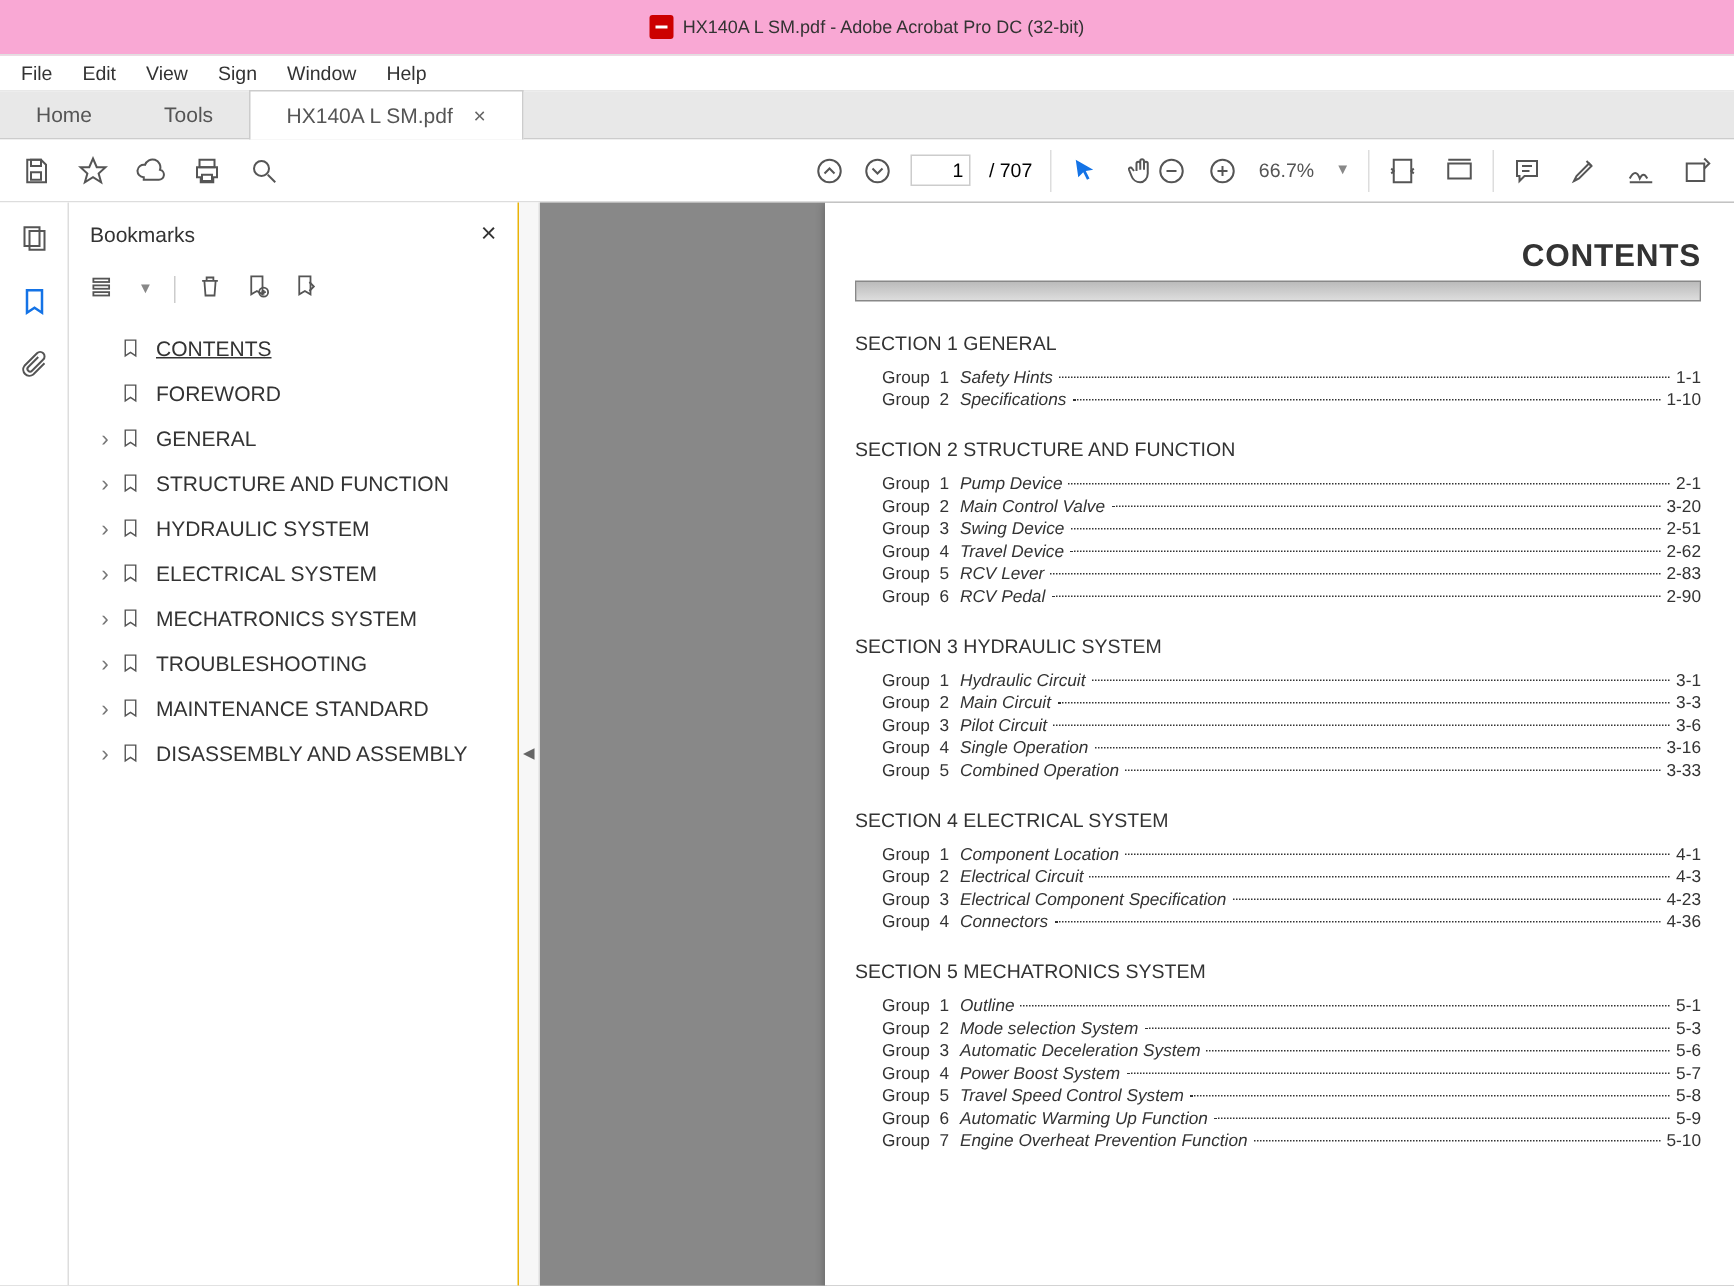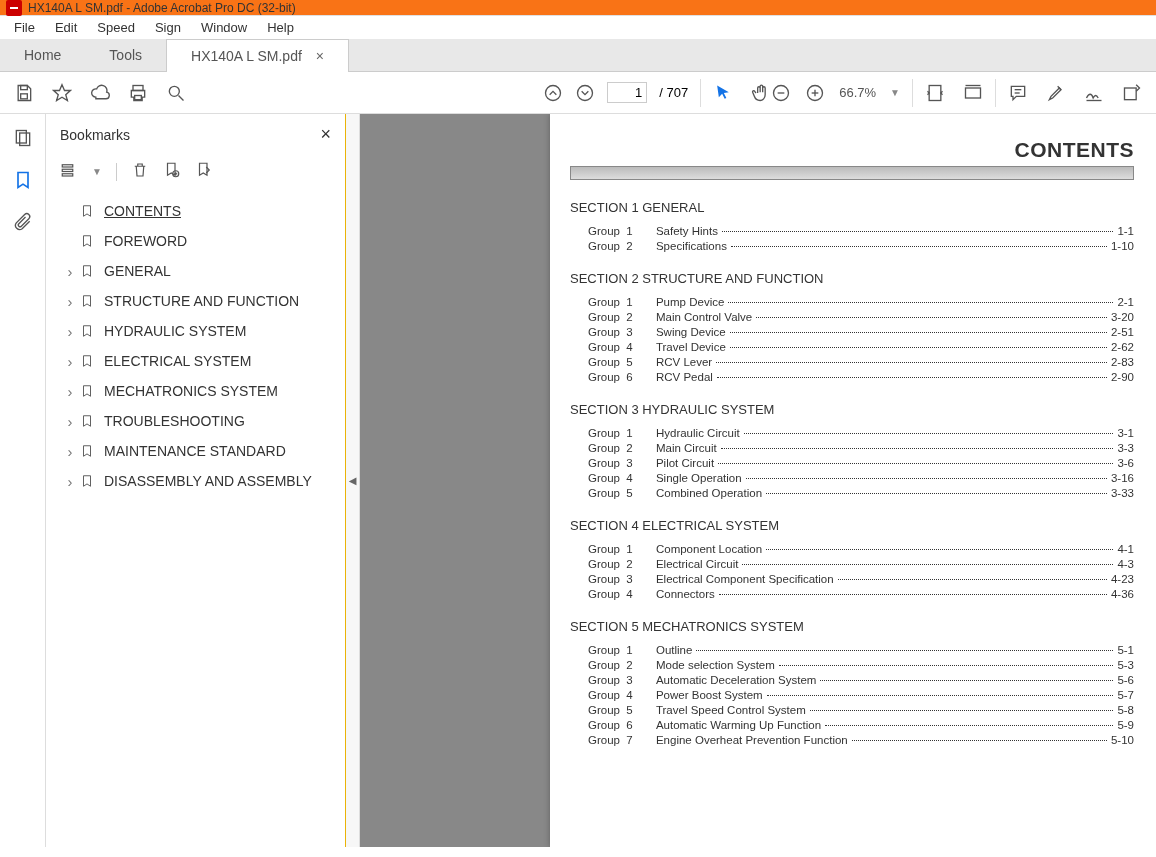--- a/index.html
+++ b/index.html
@@ -1,18 +1,18 @@
 <!DOCTYPE html>
 <html><head>
 <meta charset="utf-8">
 <style>
   * { box-sizing: border-box; margin: 0; padding: 0; }
   body { font-family: "Segoe UI", Arial, sans-serif; font-size: 13px; color: #333; background: #fff; overflow: hidden; width: 1156px; height: 857px; }
   
-  .titlebar { height: 16px; background: #f97316; border-bottom: 1px solid #e0e0e0; display: flex; align-items: center; padding: 0 6px; font-size: 12px; }
+  .titlebar { height: 37px; background: #f9a8d4; border-bottom: 1px solid #e0e0e0; display: flex; align-items: center; padding: 0 6px; font-size: 12px; justify-content: center; }
   .titlebar-icon { width: 16px; height: 16px; background: #c00; border-radius: 2px; margin-right: 6px; position: relative; }
   .titlebar-icon::after { content: ""; position: absolute; width: 8px; height: 2px; background: #fff; top: 7px; left: 4px; }
   
   .menubar { height: 24px; display: flex; align-items: center; padding: 0 4px; font-size: 13px; border-bottom: 1px solid #e8e8e8; }
   .menubar span { padding: 4px 10px; cursor: pointer; }
   
   .tabbar { height: 32px; background: #e8e8e8; display: flex; align-items: flex-end; border-bottom: 1px solid #ccc; }
   .tab { padding: 8px 24px; font-size: 14px; cursor: pointer; color: #555; }
   .tab.active { background: #fff; border-top: 1px solid #ccc; border-left: 1px solid #ccc; border-right: 1px solid #ccc; position: relative; top: 1px; }
   .tab-close { margin-left: 10px; color: #666; font-size: 14px; }
@@ -48,36 +48,36 @@
   .collapse-handle { width: 14px; background: #f7f7f7; border-right: 1px solid #ddd; display: flex; align-items: center; justify-content: center; cursor: pointer; }
   
   .docarea { flex: 1; background: #888; overflow: hidden; position: relative; }
   .page { position: absolute; left: 190px; top: 0; width: 620px; height: 100%; background: #fff; padding: 24px 36px 0 20px; box-shadow: 0 0 6px rgba(0,0,0,0.3); }
   .contents-title { text-align: right; font-size: 21px; font-weight: bold; margin-bottom: 4px; letter-spacing: 0.5px; }
   .contents-bar { height: 14px; background: linear-gradient(#bbb, #ddd); border: 1px solid #888; margin-bottom: 20px; }
   .section { margin-bottom: 18px; }
   .section-title { font-size: 13px; font-weight: normal; margin-bottom: 8px; }
   .group-row { display: flex; align-items: baseline; font-size: 11.5px; padding: 1.5px 0; padding-left: 18px; }
   .group-label { white-space: nowrap; }
-  .group-name { white-space: nowrap; margin-left: 20px; }
+  .group-name { white-space: nowrap; margin-left: 4px; font-style: italic; }
   .dots { flex: 1; border-bottom: 1px dotted #333; margin: 0 4px; position: relative; top: -3px; }
   .group-page { white-space: nowrap; text-align: right; }
 </style>
 </head>
 <body>
 
 <div class="titlebar">
   <div class="titlebar-icon"></div>
   <span>HX140A L SM.pdf - Adobe Acrobat Pro DC (32-bit)</span>
 </div>
 
 <div class="menubar">
   <span>File</span>
   <span>Edit</span>
-  <span>Speed</span>
+  <span>View</span>
   <span>Sign</span>
   <span>Window</span>
   <span>Help</span>
 </div>
 
 <div class="tabbar">
   <div class="tab">Home</div>
   <div class="tab">Tools</div>
   <div class="tab active">
     <span>HX140A L SM.pdf</span>

